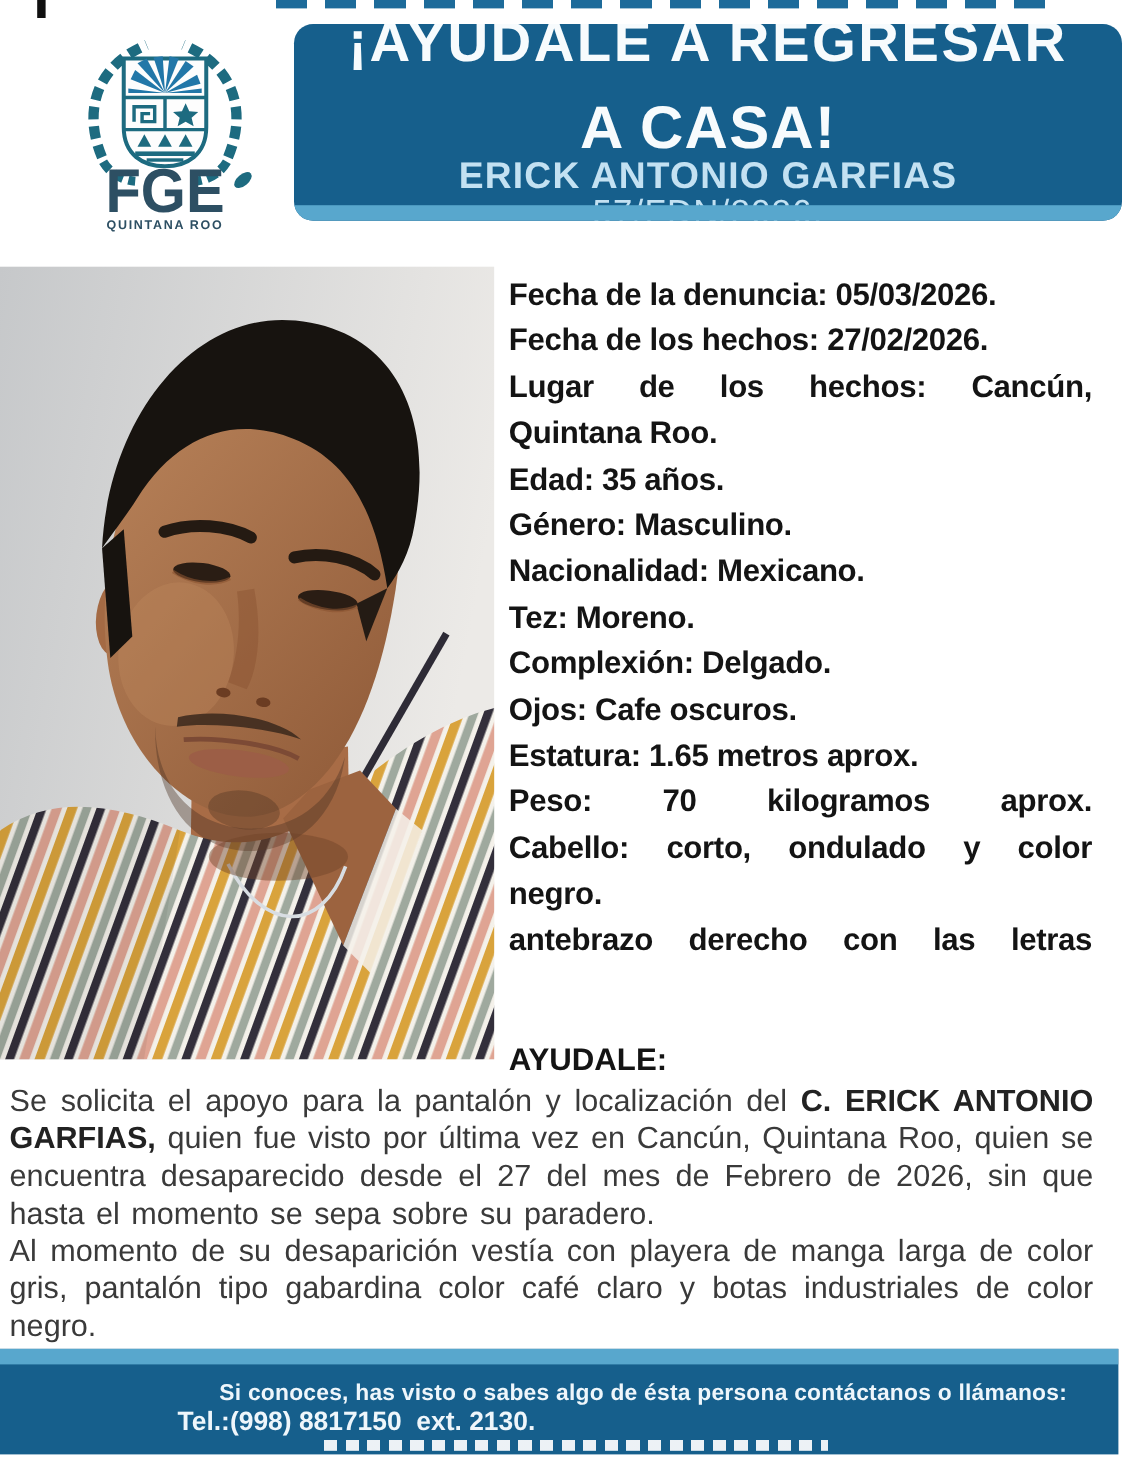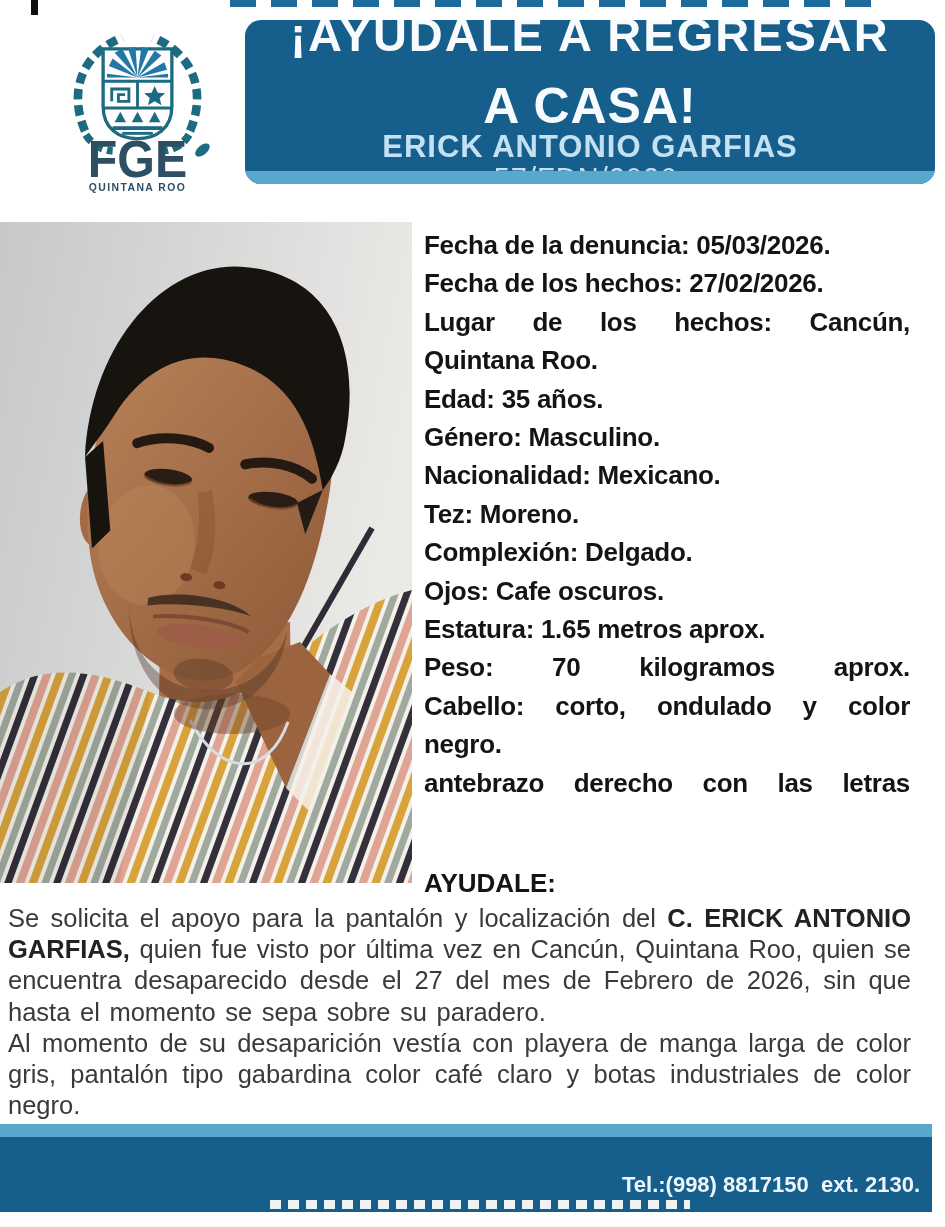--- a/index.html
+++ b/index.html
@@ -33,21 +33,21 @@
   .hechos-label{position:absolute;left:424px;top:868px;font-size:26px;font-weight:700;color:#141414;}
   
   .hechos{position:absolute;left:8px;top:903px;width:903px;color:#3a3a3a;}
   .hechos p{margin:0;font-size:25.5px;line-height:31.2px;text-align:justify;word-spacing:2.5px;}
   .hechos b{color:#222;}
   
   .footer{position:absolute;left:0;top:1124px;width:932px;height:88px;background:#165f8c;overflow:hidden;}
   .fstrip{position:absolute;left:0;top:0;width:100%;height:13px;background:#58a7cd;}
   .f1{position:absolute;left:140px;top:27px;width:792px;text-align:center;
       font-size:19px;font-weight:800;color:#eef6fb;letter-spacing:0.2px;}
-  .f2{position:absolute;left:128px;top:48px;width:792px;text-align:right;
+  .f2{position:absolute;left:148px;top:48px;width:792px;text-align:left;
       font-size:22px;font-weight:800;color:#eef6fb;white-space:pre;}
   .fclip{position:absolute;left:270px;top:76px;width:420px;height:9px;
       background:repeating-linear-gradient(90deg,rgba(255,255,255,.92) 0 11px,rgba(255,255,255,0) 11px 18px);}
 </style>
 </head>
 <body>
 
 <div id="poster">
 
   <div class="frag-black"></div>
@@ -203,17 +203,18 @@
 
   <div class="hechos-label">AYUDALE:</div>
 
   <div class="hechos">
     <p><span>Se solicita el apoyo para la pantalón y localización del </span><b>C. ERICK ANTONIO GARFIAS,</b><span> quien fue visto por última vez en Cancún, Quintana Roo, quien se encuentra desaparecido desde el 27 del mes de Febrero de 2026, sin que hasta el momento se sepa sobre su paradero.</span></p>
     <p>Al momento de su desaparición vestía con playera de manga larga de color gris, pantalón tipo gabardina color café claro y botas industriales de color negro.</p>
   </div>
 
   <div class="footer">
     <div class="fstrip"></div>
+    <div class="f1">Si conoces, has visto o sabes algo de ésta persona contáctanos o llámanos:</div>
     <div class="f2">Tel.:(998) 8817150  ext. 2130.</div>
     <div class="fclip"></div>
   </div>
 
 </div>
 
 </body></html>

